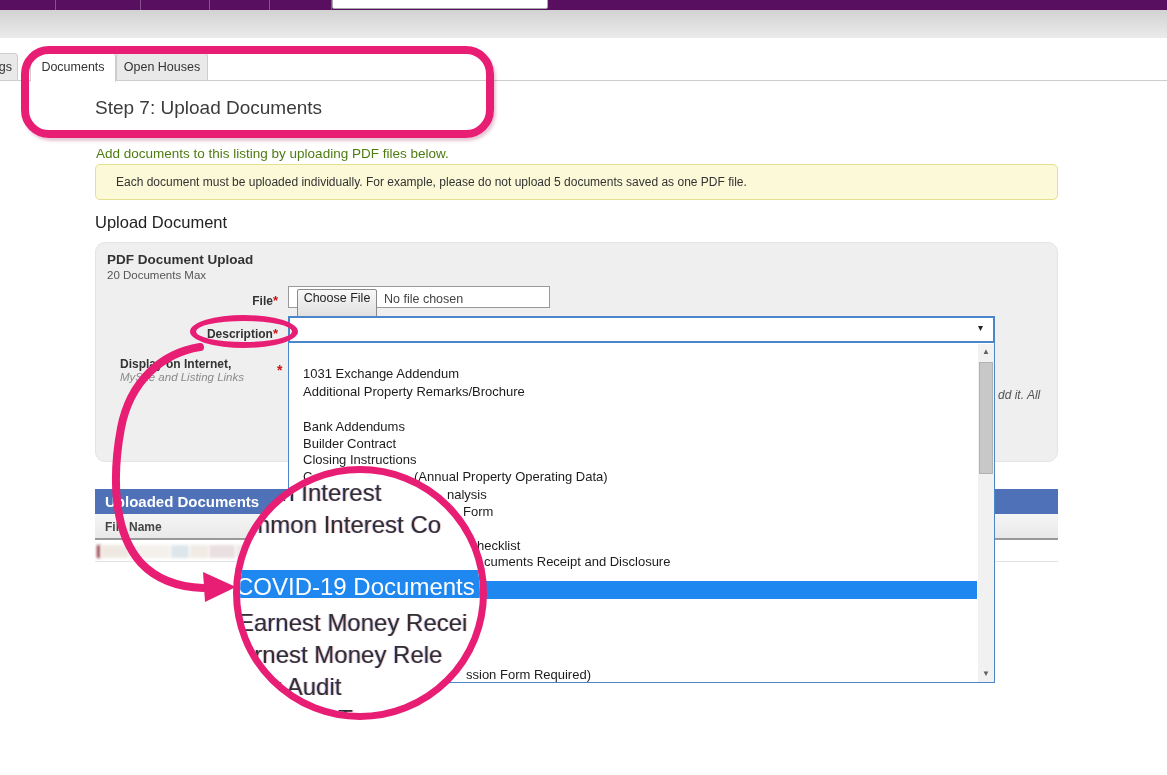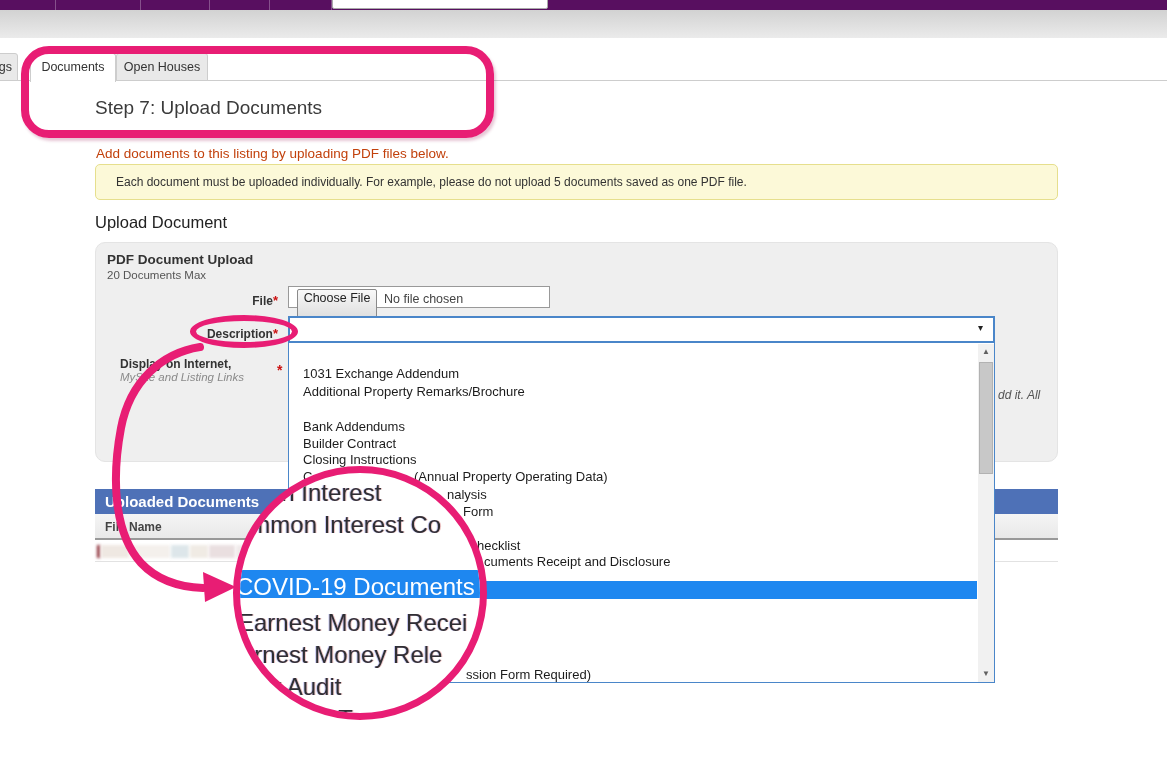--- a/index.html
+++ b/index.html
@@ -15,21 +15,21 @@
   .grayband{left:0;top:10px;width:1167px;height:28px;background:linear-gradient(#d2d2d2,#ebebeb);}
 
   
   .tabline{left:0;top:80px;width:1167px;height:1px;background:#cdcdcd;}
   .tab{position:absolute;top:53px;height:28px;border:1px solid #cdcdcd;border-radius:3px 3px 0 0;
        font-size:12.5px;color:#333;text-align:center;line-height:26px;z-index:3;}
   .tab.inactive{background:#e9e9e9;}
   .tab.active{background:#fff;border-bottom:none;height:29px;}
 
   .page-title{left:95px;top:97px;font-size:19px;color:#3b3b3b;}
-  .intro{left:96px;top:146px;font-size:13.5px;color:#c2410c;}
+  .intro{left:96px;top:146px;font-size:13.5px;color:#4d7c0f;}
   .notice{left:95px;top:164px;width:963px;height:36px;background:var(--yellow,#fcf9d8);
           border:1px solid #e6df8d;border-radius:5px;font-size:12px;color:#333;
           line-height:34px;padding-left:20px;}
   .section-title{left:95px;top:213px;font-size:16.5px;color:#222;}
 
   
   .panel{left:95px;top:242px;width:963px;height:220px;background:#efefef;
          border:1px solid #e4e4e4;border-radius:10px;}
   .panel-title{left:107px;top:252px;font-size:13.5px;font-weight:bold;color:#333;}
   .panel-sub{left:107px;top:269px;font-size:11.5px;color:#555;}

